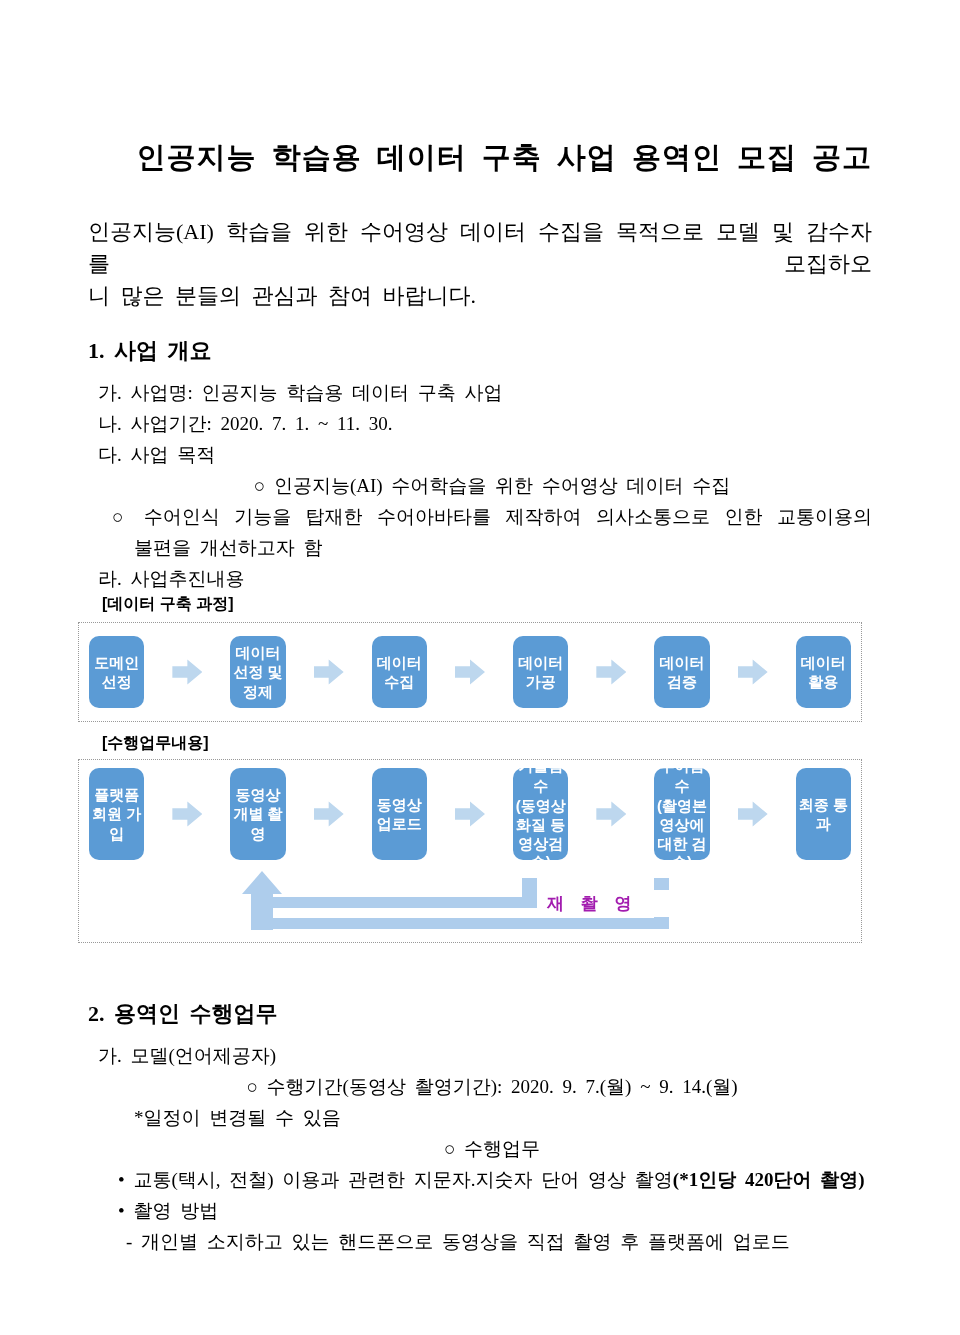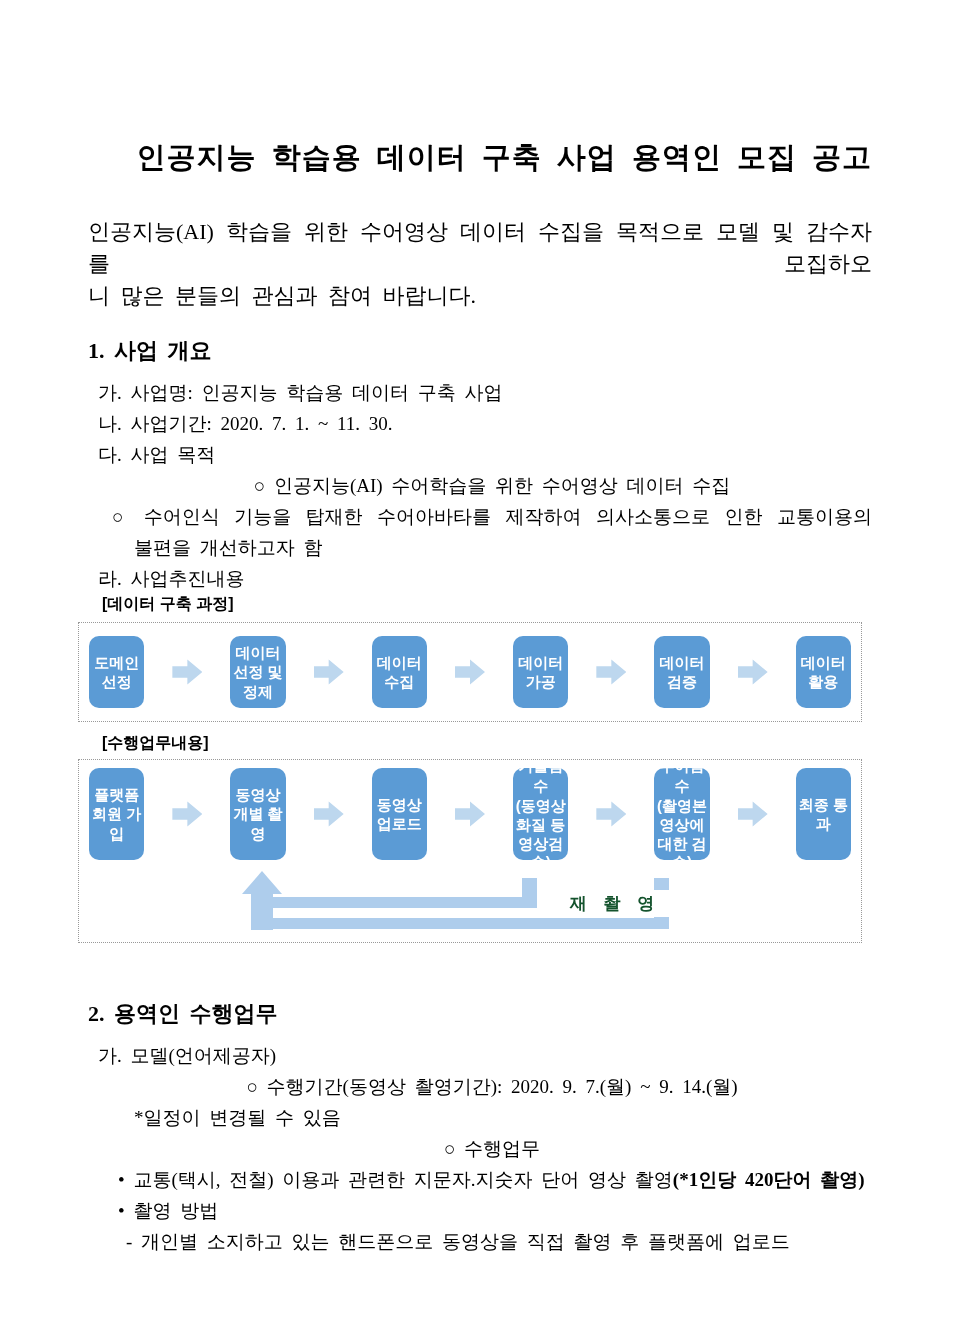--- a/index.html
+++ b/index.html
@@ -73,24 +73,24 @@
     position:absolute; left:163px; top:111px; width:40px; height:23px;
     background:#AECDEC; clip-path:polygon(50% 0, 100% 100%, 0 100%);
   }
   .fb-shaft    { left:172px; top:132px; width:22px; height:38px; }
   .fb-bar-top  { left:194px; top:137px; width:264px; height:11px; }
   .fb-stub1    { left:443px; top:118px; width:15px; height:30px; }
   .fb-bar-bot  { left:172px; top:158px; width:418px; height:11px; }
   .fb-stub2    { left:575px; top:118px; width:15px; height:51px; }
   .fb-label {
     position:absolute; left:468px; top:130px; width:136px;
-    background:#ffffff; text-align:center;
+    background:#ffffff; text-align:left;
     font-family:"Liberation Sans", sans-serif;
     font-size:17px; font-weight:700; letter-spacing:6px; padding:2px 0;
-    color:#14532d;
+    color:#a21caf;
   }
 </style>
 </head>
 <body>
 
 <div class="page">
   <div class="content">
 
     <h1 class="doc-title">인공지능 학습용 데이터 구축 사업 용역인 모집 공고</h1>
 

